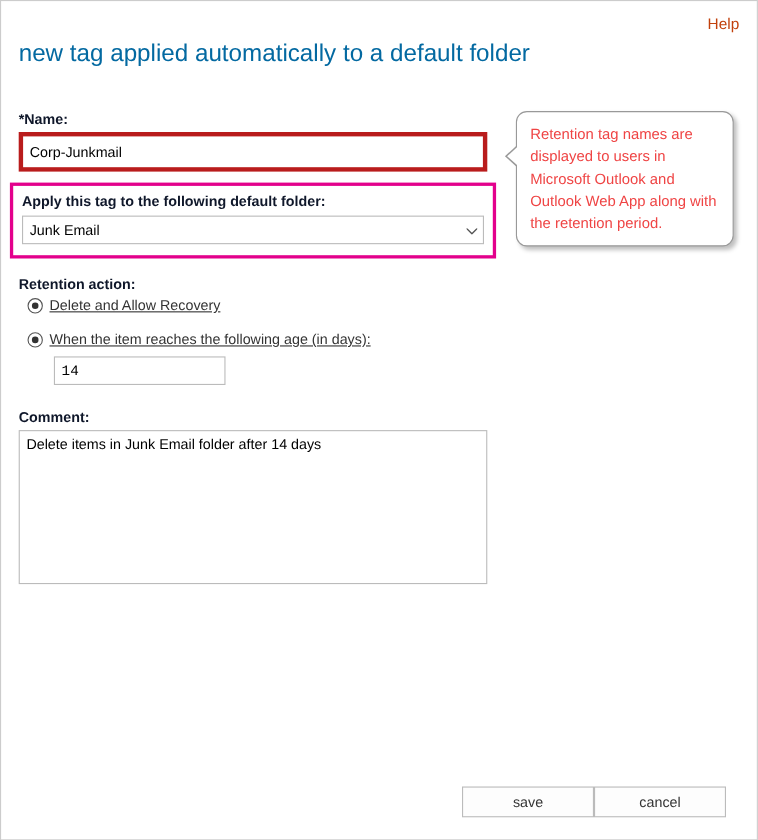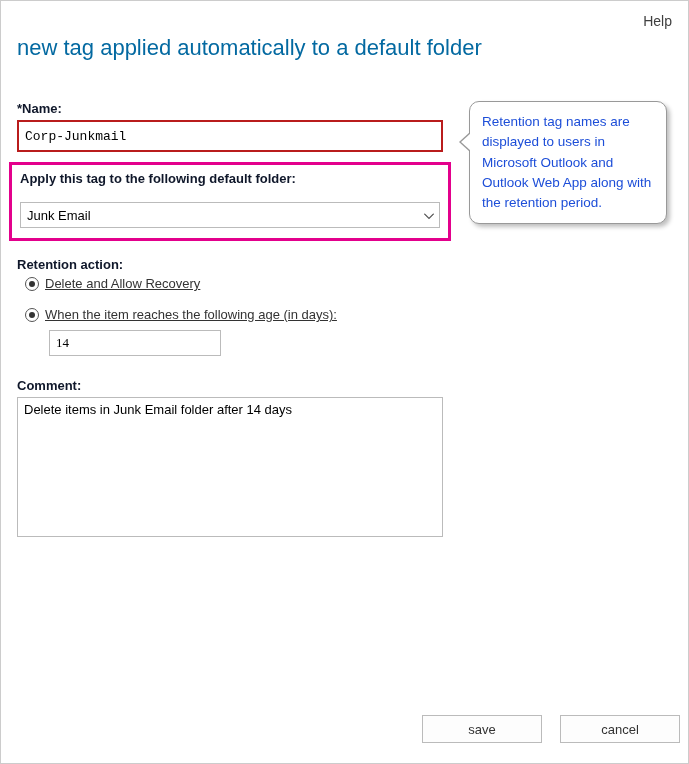--- a/index.html
+++ b/index.html
@@ -15,21 +15,21 @@
     }
     .container {
       padding: 14px 16px 0 16px;
       position: relative;
       height: 100%;
     }
     .help-link {
       position: absolute;
       top: 12px;
       right: 16px;
-      color: #404040;
+      color: #c2410c;
       font-size: 14px;
       cursor: pointer;
     }
     .page-title {
       font-size: 22px;
       font-weight: 300;
       color: #0369a1;
       margin-top: 20px;
       margin-bottom: 40px;
     }
@@ -43,35 +43,35 @@
     .field-label {
       display: block;
       margin-bottom: 4px;
       font-size: 13px;
       color: #0f172a;
       font-weight: bold;
     }
     .text-input {
       width: 100%;
       height: 26px;
-      border: 2px solid #b91c1c;
+      border: 4px solid #b91c1c;
       padding: 14px 6px;
       font-size: 13px;
-      font-family: Liberation Mono, monospace;
+      font-family: Liberation Sans, sans-serif;
       outline: none;
     }
     .highlight-box {
       border: 3px solid #e3008c;
       padding: 6px 8px 10px 8px;
       margin-top: -6px;
       margin-left: -8px;
       margin-right: -8px;
       margin-bottom: 16px;
     }
-    .highlight-box .field-label { margin-bottom: 16px; }
+    .highlight-box .field-label { margin-bottom: 6px; }
     .select-wrap { position: relative; }
     .select-input {
       width: 100%;
       height: 26px;
       border: 1px solid #bbb;
       background: #fff;
       font-size: 13px;
       font-family: inherit;
       padding: 2px 24px 2px 6px;
       appearance: none;
@@ -109,26 +109,26 @@
       width: 6px; height: 6px;
       border-radius: 50%;
       background: #333;
     }
     .radio-label { font-size: 13px; color: #333; }
     .days-input-wrap {
       margin-left: 32px;
       margin-top: 4px;
     }
     .days-input {
-      width: 172px;
+      width: 156px;
       height: 26px;
       border: 1px solid #bbb;
       padding: 2px 6px;
       font-size: 13px;
-      font-family: Liberation Serif, serif;
+      font-family: Liberation Mono, monospace;
       outline: none;
     }
     .textarea-input {
       width: 100%;
       height: 140px;
       border: 1px solid #bbb;
       padding: 4px 6px;
       font-size: 13px;
       font-family: inherit;
       resize: none;
@@ -138,21 +138,21 @@
       position: absolute;
       top: 0;
       left: 452px;
       width: 198px;
       background: #fff;
       border: 1px solid #999;
       border-radius: 10px;
       padding: 10px 12px;
       font-size: 13.5px;
       line-height: 1.5;
-      color: #1d4ed8;
+      color: #ef4444;
       box-shadow: 3px 3px 4px rgba(0,0,0,0.25);
     }
     .callout::before {
       content: "";
       position: absolute;
       left: -11px;
       top: 30px;
       width: 0; height: 0;
       border-top: 10px solid transparent;
       border-bottom: 10px solid transparent;
@@ -164,23 +164,22 @@
       left: -9px;
       top: 31px;
       width: 0; height: 0;
       border-top: 9px solid transparent;
       border-bottom: 9px solid transparent;
       border-right: 10px solid #fff;
     }
     .button-row {
       position: absolute;
       bottom: 20px;
-      right: 8px;
+      right: 28px;
       display: flex;
-      gap: 18px;
     }
     .btn {
       width: 120px;
       height: 28px;
       border: 1px solid #bbb;
       background: #fdfdfd;
       font-size: 13px;
       font-family: inherit;
       cursor: pointer;
       color: #333;

